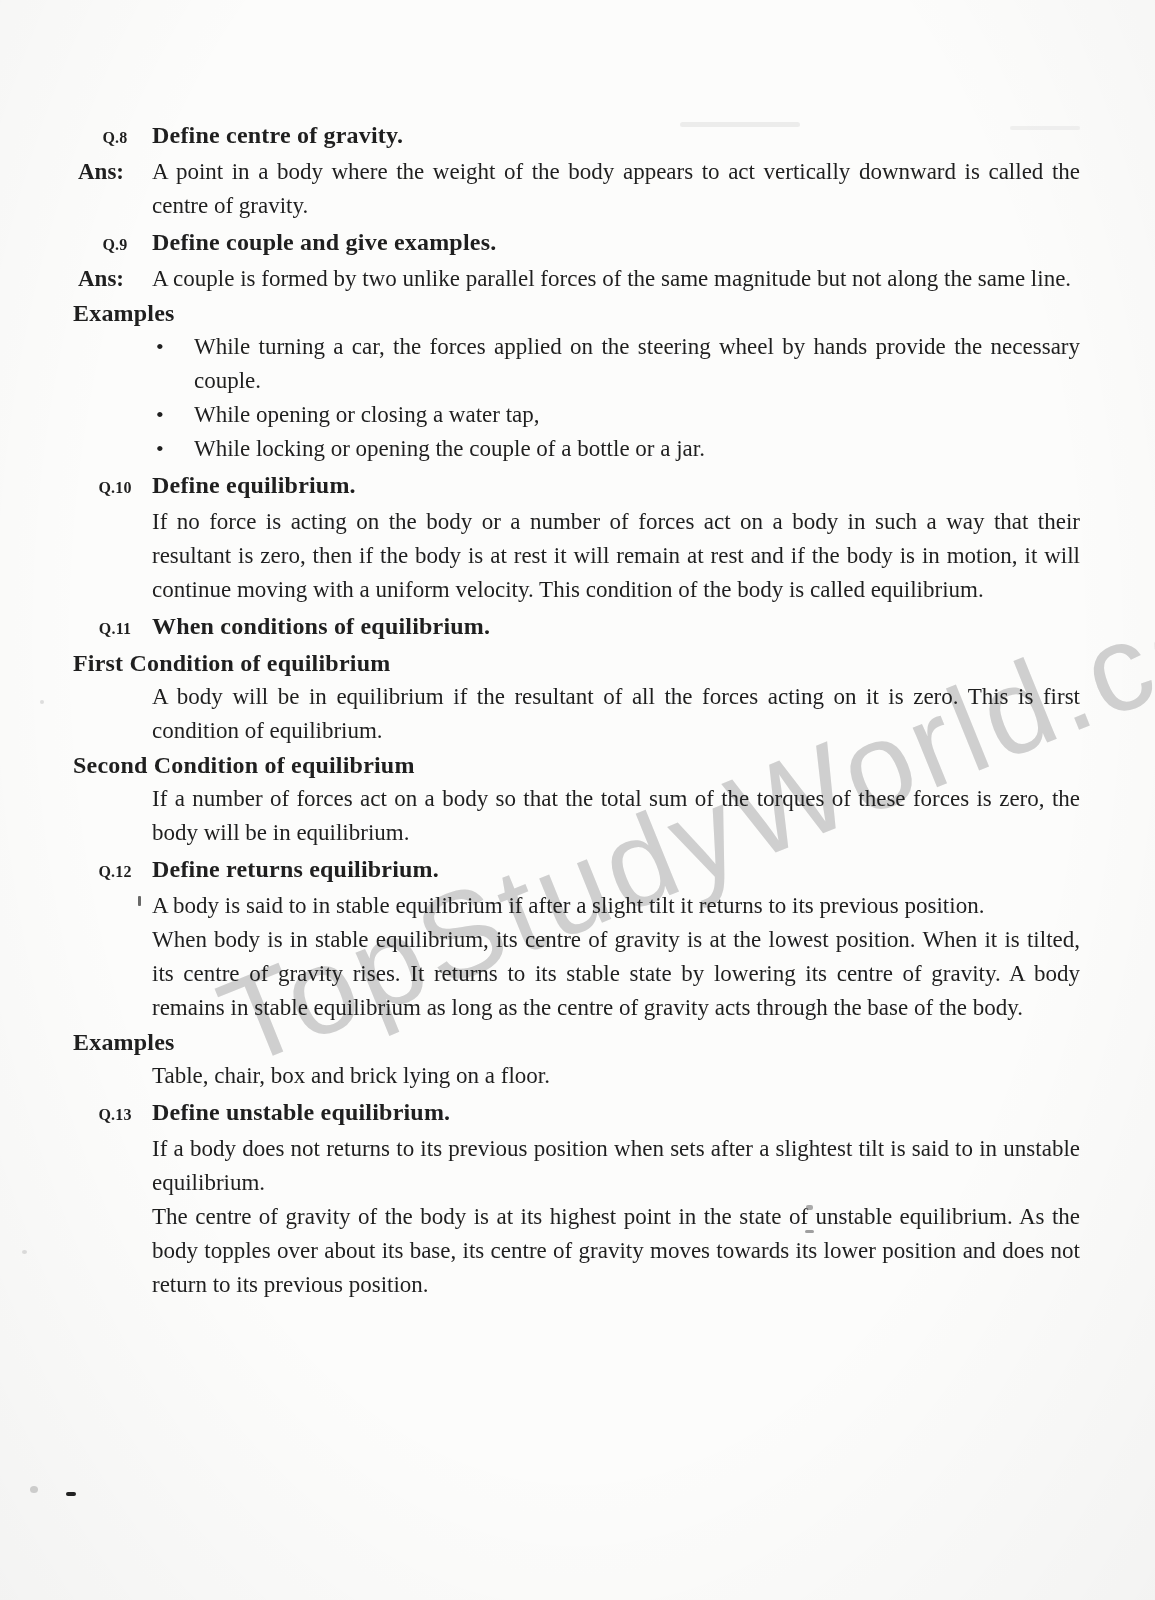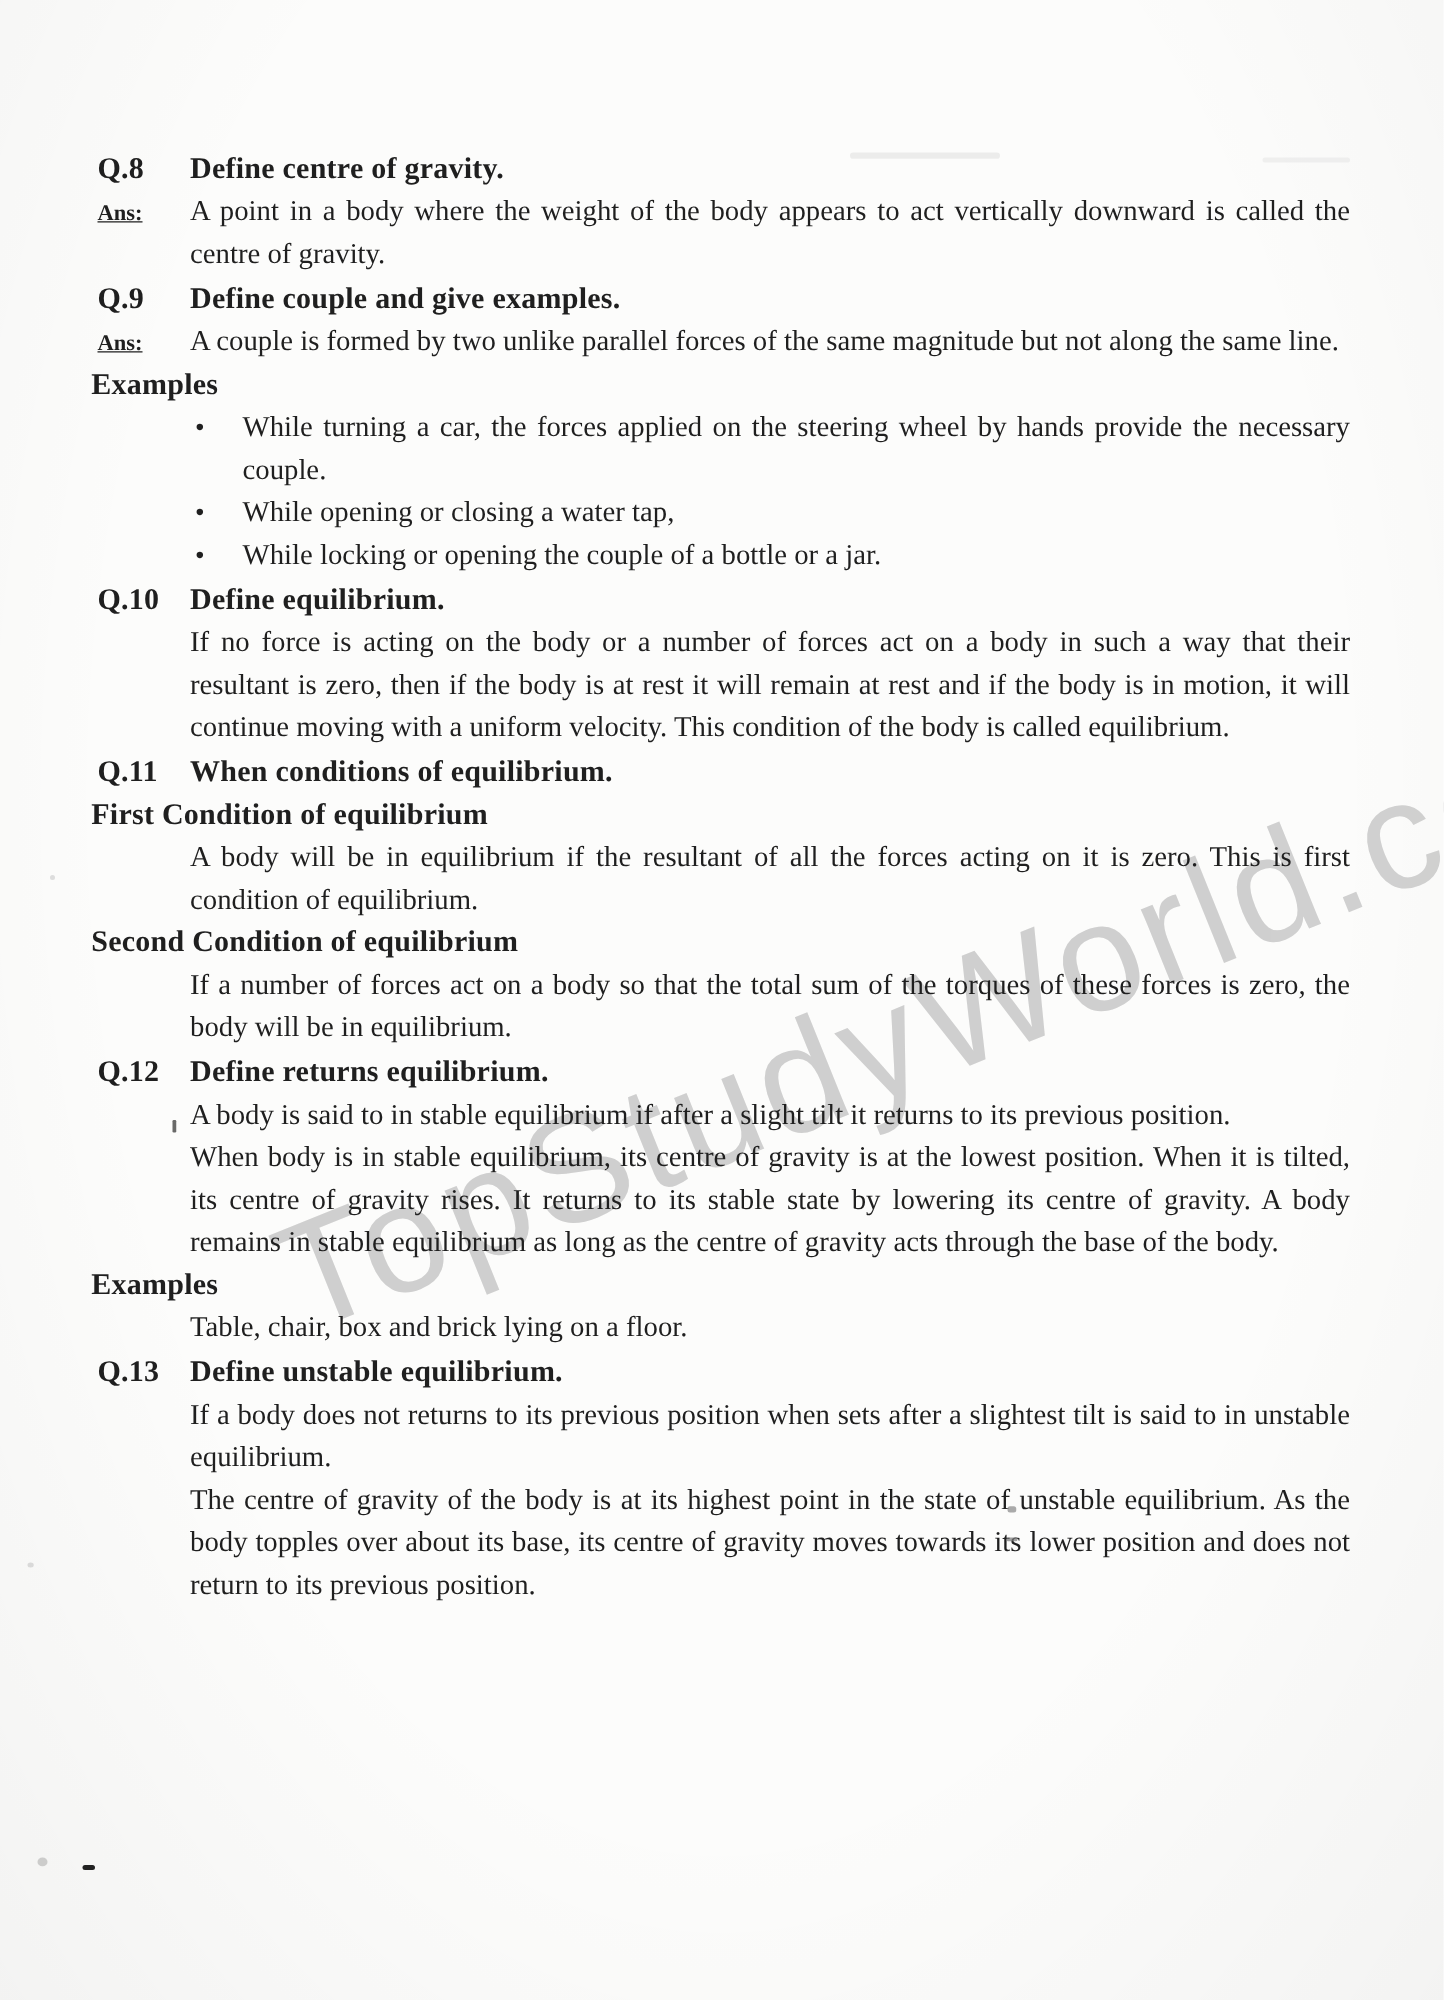--- a/index.html
+++ b/index.html
@@ -11,23 +11,23 @@
       #fcfcfb;
     overflow:hidden;
     font-family:"Liberation Serif", serif;
   }
   .content {
     position:absolute; left:78px; top:116px; width:1002px;
     line-height:34px; font-size:23px; color:#1f1f1f;
     z-index:2;
   }
   .row { display:flex; align-items:baseline; }
-  .q-label { flex:none; width:74px; font-weight:bold; font-size:24px; letter-spacing:0.2px; }
+  .q-label { flex:none; width:74px; font-weight:bold; font-size:16px; letter-spacing:0.2px;text-align:center; }
   .q-heading { font-weight:bold; font-size:24px; letter-spacing:0.2px; }
-  .ans-label { flex:none; width:74px; font-weight:bold; font-size:18px;text-decoration:underline; }
+  .ans-label { flex:none; width:74px; font-weight:bold; font-size:23px; }
   .flow-text { flex:1; text-align:justify; }
   .para { margin-left:74px; text-align:justify; }
   .subheading { font-weight:bold; font-size:24px; margin-left:-5px; letter-spacing:0.2px; }
   .bullet-row { display:flex; margin-left:78px; align-items:baseline; }
   .bullet-glyph { flex:none; width:38px; font-size:22px; }
   .bullet-text { flex:1; text-align:justify; }
   .qa-row { margin-top:2px; }
   .watermark {
     position:absolute; left:205px; top:972px;
     font-family:"Liberation Sans", sans-serif;

